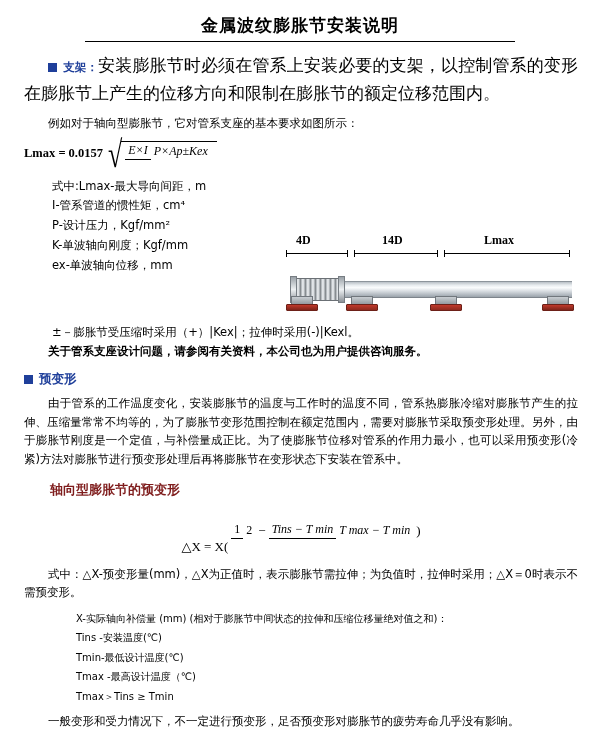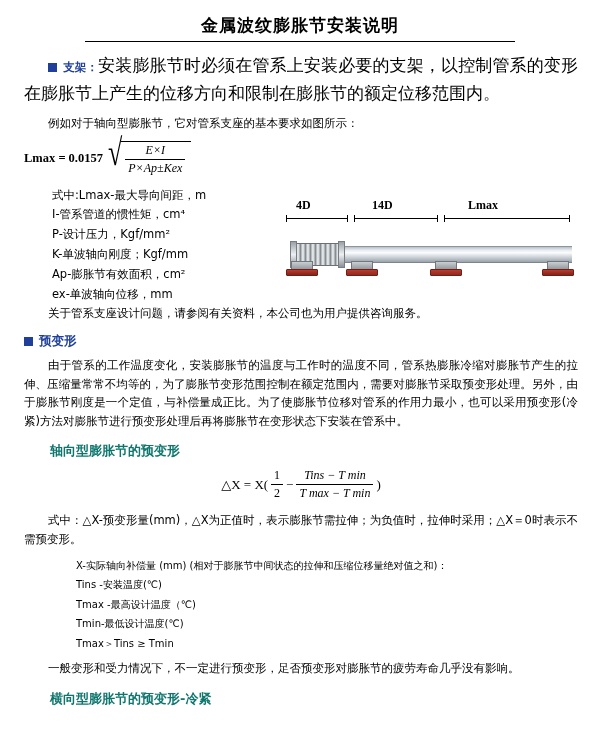--- a/index.html
+++ b/index.html
@@ -76,21 +76,21 @@
     color: #1f3f9a;
   }
   .inline-head .rest {
     color: #000;
     font-weight: normal;
     font-size: 17px;
   }
   .sub-head {
     font-size: 13px;
     font-weight: bold;
-    color: #0f766e;
+    color: #7f1d1d;
     margin: 12px 0 8px 0;
     padding-left: 26px;
   }
   .formula-box {
     display: flex;
     justify-content: flex-start;
     margin: 8px 0 10px 0;
   }
   .formula {
     font-family: "Liberation Serif", "DejaVu Serif", serif;
@@ -114,21 +114,21 @@
     line-height: 1;
     transform: scaleY(1.45) translateY(1px);
     margin-right: -1px;
   }
   .sqrt .under {
     border-top: 1px solid #000;
     padding: 1px 6px 0 4px;
   }
   .frac {
     display: inline-flex;
-    flex-direction: column;
+    flex-direction: row;
     text-align: center;
     vertical-align: middle;
     font-style: italic;
     font-size: 12px;
     line-height: 1.25;
   }
   .frac .num {
     border-bottom: 1px solid #000;
     padding: 0 3px 1px 3px;
   }
@@ -158,20 +158,21 @@
   .mid-right {
     flex: 1 1 auto;
     padding-top: 12px;
   }
   .dim-labels {
     position: relative;
     height: 16px;
     font-family: "Liberation Serif", "DejaVu Serif", serif;
     font-weight: bold;
     font-size: 12px;
+    margin-top: 44px;
   }
   .dim-labels span {
     position: absolute;
     top: 0;
   }
   .dim-rule {
     position: relative;
     height: 10px;
   }
   .dim-rule i {
@@ -255,28 +256,28 @@
     background: linear-gradient(to bottom, #c0392b, #7e241a);
   }
   .formula2 {
     font-family: "Liberation Serif", "DejaVu Serif", serif;
     font-size: 13px;
     display: flex;
     justify-content: center;
     align-items: center;
     margin: 6px 0 10px 0;
   }
-  .nowrap { white-space: nowrap; }
+  .nowrap { white-space: nowrap; margin-top: 32px; }
   .list-lines {
     font-size: 10px;
     line-height: 1.95;
     padding-left: 52px;
   }
   .list-lines div { white-space: nowrap; }
-  .mt2 { margin-top: 2px; }
+  .mt2 { margin-top: 2px; font-weight: bold; }
 </style>
 </head>
 <body>
 
 <div class="page">
 
   <div class="doc-title">金属波纹膨胀节安装说明</div>
   <div class="title-rule"></div>
 
   <div class="body-col">
@@ -300,30 +301,29 @@
       </span>
     </div>
 
     <div class="mid-block">
       <div class="mid-left">
         <div class="defs">
           <div>式中:Lmax-最大导向间距，m</div>
           <div>I-管系管道的惯性矩，cm⁴</div>
           <div>P-设计压力，Kgf/mm²</div>
           <div>K-单波轴向刚度；Kgf/mm</div>
-          <div>Ap-膨胀节有效面积，cm²</div>
           <div>ex-单波轴向位移，mm</div>
         </div>
       </div>
 
       <div class="mid-right">
         <div class="dim-labels">
           <span style="left:16px;">4D</span>
-          <span style="left:92px;">14D</span>
-          <span style="left:188px;">Lmax</span>
+          <span style="left:102px;">14D</span>
+          <span style="left:204px;">Lmax</span>
         </div>
         <div class="dim-rule">
           <i style="left:6px;  width:62px;"></i>
           <i style="left:74px; width:84px;"></i>
           <i style="left:164px;width:126px;"></i>
         </div>
         <div class="pipe-fig">
           <div class="pipe-main"></div>
           <div class="bellow"></div>
           <div class="flange" style="left:10px;"></div>
@@ -341,20 +341,23 @@
             <div class="base"></div>
           </div>
           <div class="support anchor" style="left:262px;">
             <div class="block"></div>
             <div class="base"></div>
           </div>
         </div>
       </div>
     </div>
 
+    <div class="defs" style="margin-top:-2px;">
+      <div>±－膨胀节受压缩时采用（+）|Kex|；拉伸时采用(-)|Kexl。</div>
+    </div>
 
     <p class="para indent mt2">关于管系支座设计问题，请参阅有关资料，本公司也为用户提供咨询服务。</p>
 
     <div class="sec-head">
       <span class="sq"></span>
       <span>预变形</span>
     </div>
 
     <p class="para indent">由于管系的工作温度变化，安装膨胀节的温度与工作时的温度不同，管系热膨胀冷缩对膨胀节产生的拉伸、压缩量常常不均等的，为了膨胀节变形范围控制在额定范围内，需要对膨胀节采取预变形处理。另外，由于膨胀节刚度是一个定值，与补偿量成正比。为了使膨胀节位移对管系的作用力最小，也可以采用预变形(冷紧)方法对膨胀节进行预变形处理后再将膨胀节在变形状态下安装在管系中。</p>
 
@@ -372,22 +375,22 @@
         <span class="den">T max − T min</span>
       </span>
       <span>)</span>
     </div>
 
     <p class="para indent">式中：△X-预变形量(mm)，△X为正值时，表示膨胀节需拉伸；为负值时，拉伸时采用；△X＝0时表示不需预变形。</p>
 
     <div class="list-lines">
       <div>X-实际轴向补偿量 (mm) (相对于膨胀节中间状态的拉伸和压缩位移量绝对值之和)：</div>
       <div>Tins -安装温度(℃)</div>
+      <div>Tmin-最低设计温度(℃)</div>
       <div>Tmax -最高设计温度（℃)</div>
-      <div>Tmin-最低设计温度(℃)</div>
       <div>Tmax＞Tins ≥ Tmin</div>
     </div>
 
     <p class="para indent" style="margin-top:6px;">一般变形和受力情况下，不一定进行预变形，足否预变形对膨胀节的疲劳寿命几乎没有影响。</p>
 
     <div class="sub-head">横向型膨胀节的预变形-冷紧</div>
 
   </div>
 </div>
 

